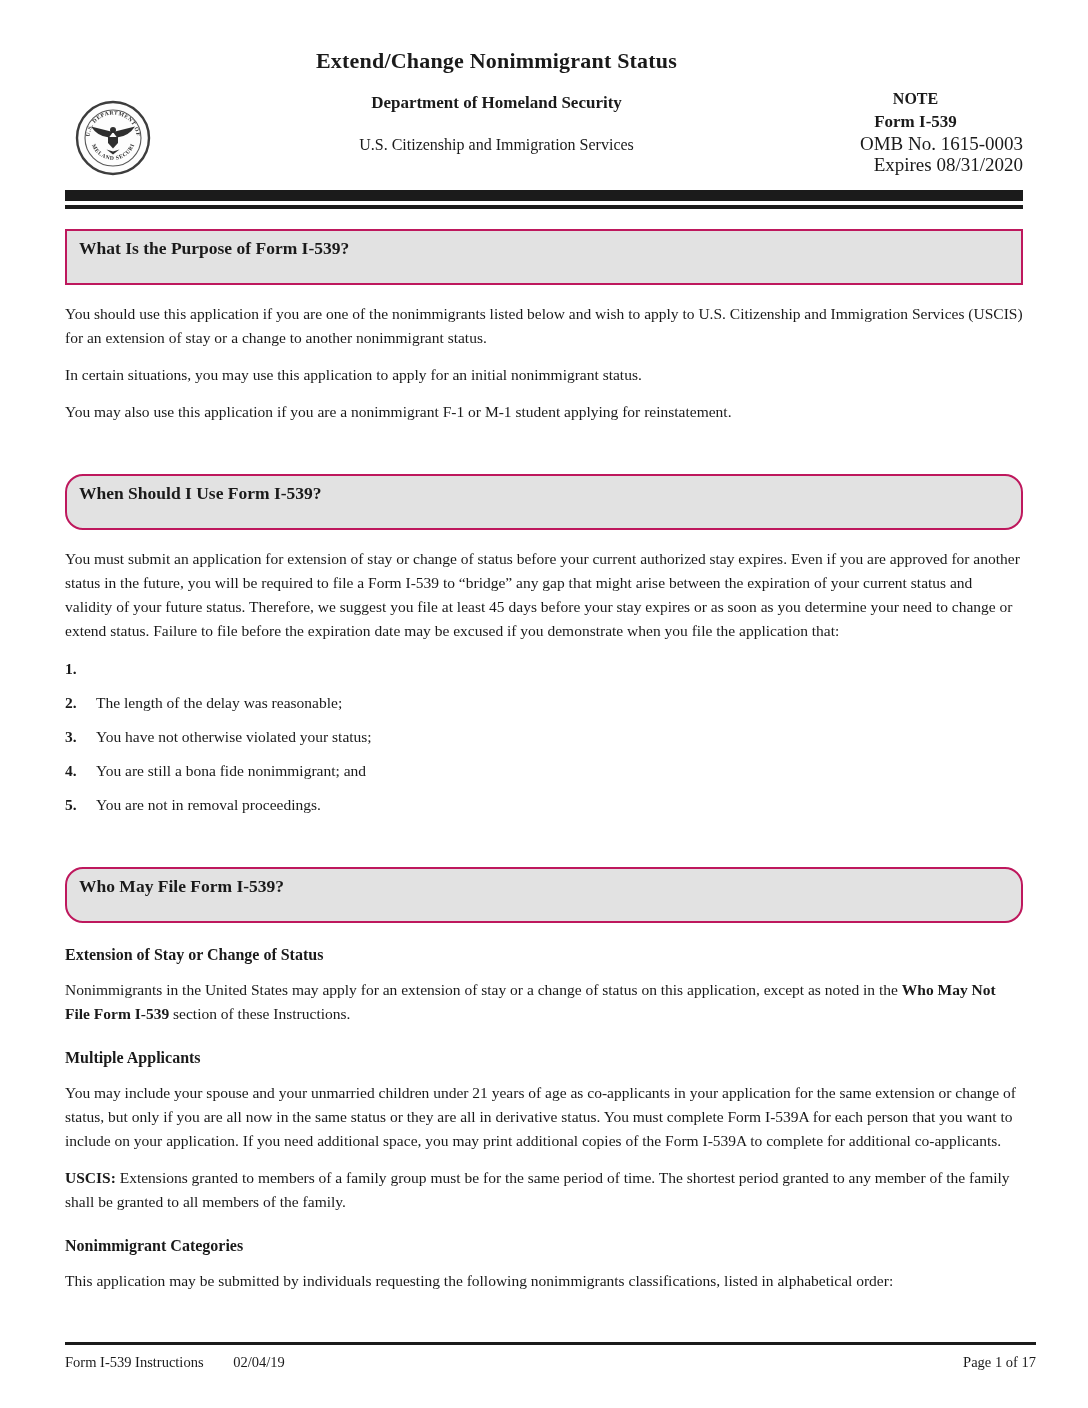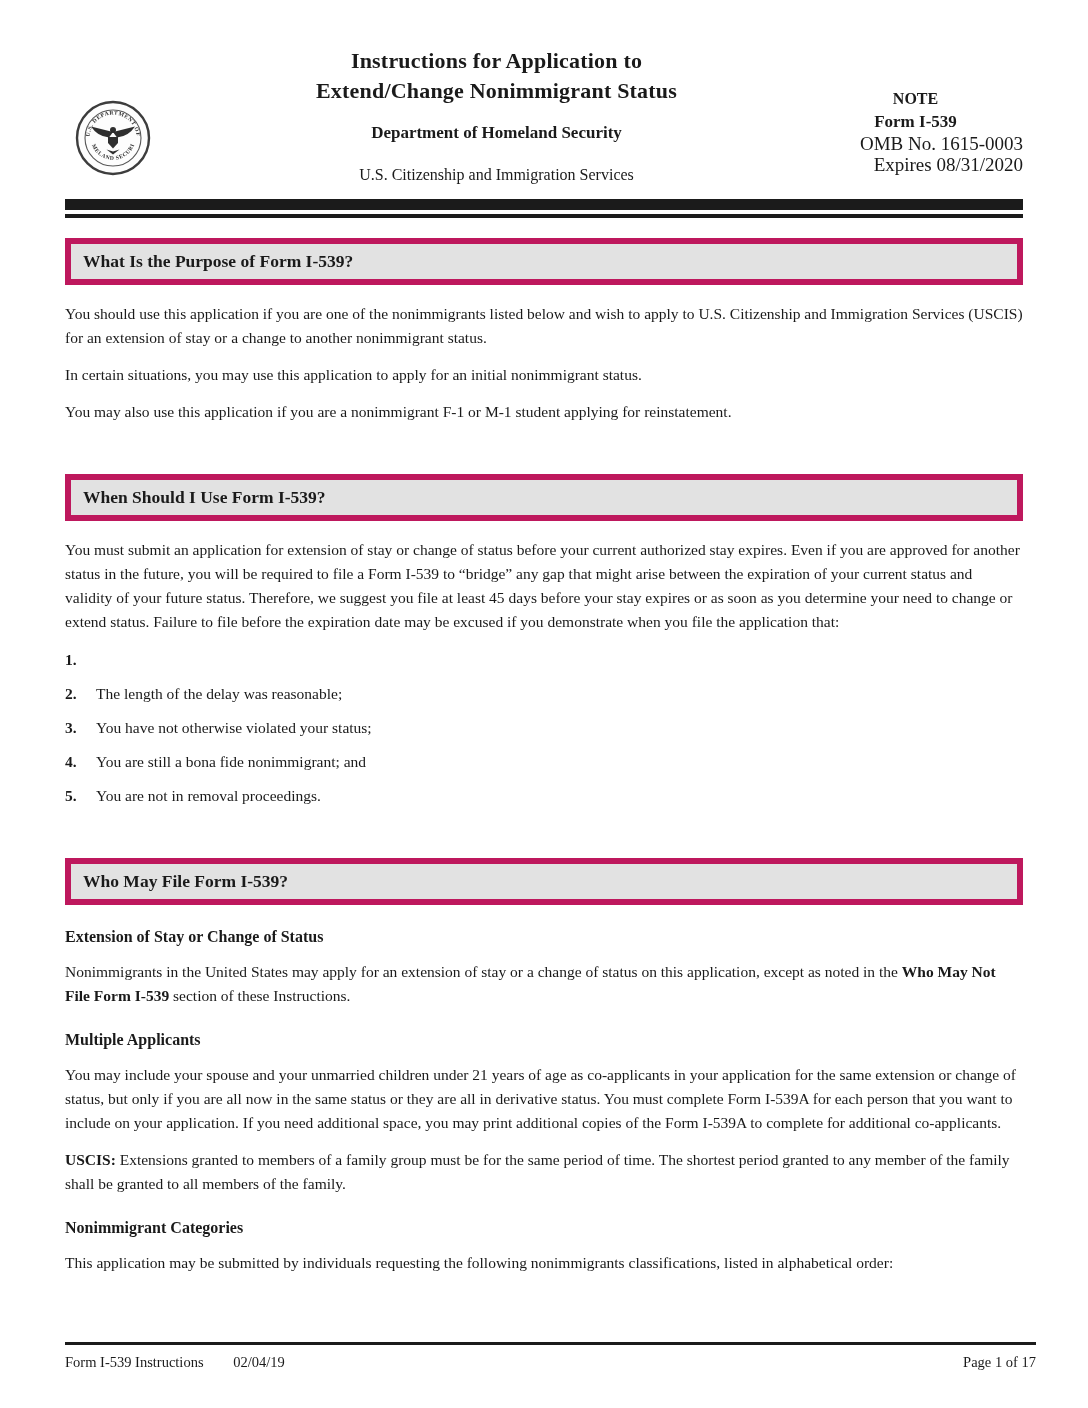--- a/index.html
+++ b/index.html
@@ -29,27 +29,27 @@
   .meta-omb, .meta-exp { font-size: 19px; line-height: 21px; text-align: right; }
 
   
   .bar-thick { height: 11px; background: #1b1b1b; margin-top: 14px; }
   .bar-thin  { height: 4px;  background: #1b1b1b; margin-top: 4px; }
 
   
   .section-title {
     margin: 20px 0 0 0;
     background: #e2e2e2;
-    border: 6px solid #be185d;
-    padding: 6px 12px 7px 12px;
+    border: 2px solid #be185d;
+    padding: 6px 12px 24px 12px;
     font-size: 17.5px;
     font-weight: bold;
     line-height: 22px;
   }
-  .section-title.gap { margin-top: 50px; }
+  .section-title.gap { margin-top: 50px; border-radius: 18px; }
 
   p.body-text {
     font-size: 15.5px;
     line-height: 24px;
     margin: 13px 0 0 0;
   }
   p.body-text.first { margin-top: 17px; }
 
   h3.subhead {
     font-size: 16px;
@@ -107,21 +107,20 @@
             <circle cx="38" cy="30" r="3"></circle>
             <path d="M38 32 L16 26.5 Q22.5 36.5 34 37.5 Z"></path>
             <path d="M38 32 L60 26.5 Q53.5 36.5 42 37.5 Z"></path>
             <path d="M33 37 h10 v6 l-5 5.5 l-5 -5.5 Z"></path>
             <path d="M31.5 49.5 L38 54.5 L44.5 49.5 L38 51.5 Z"></path>
           </g>
         </svg>
       </div>
 
       <div class="title-col">
-        <div class="doc-title">Instructions for Application to</div>
         <div class="doc-title">Extend/Change Nonimmigrant Status</div>
         <div class="dept">Department of Homeland Security</div>
         <div class="agency">U.S. Citizenship and Immigration Services</div>
       </div>
 
       <div class="meta-col">
         <div class="meta-org">NOTE</div>
         <div class="meta-form">Form I-539</div>
         <div class="meta-omb">OMB No. 1615-0003</div>
         <div class="meta-exp">Expires 08/31/2020</div>

